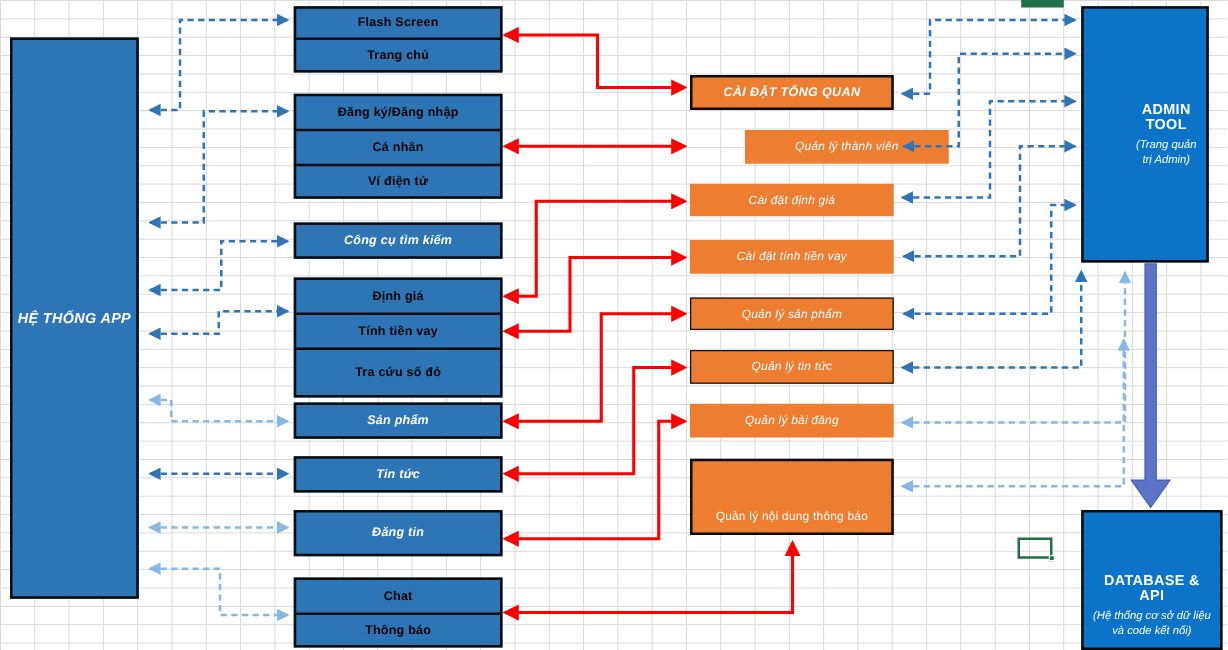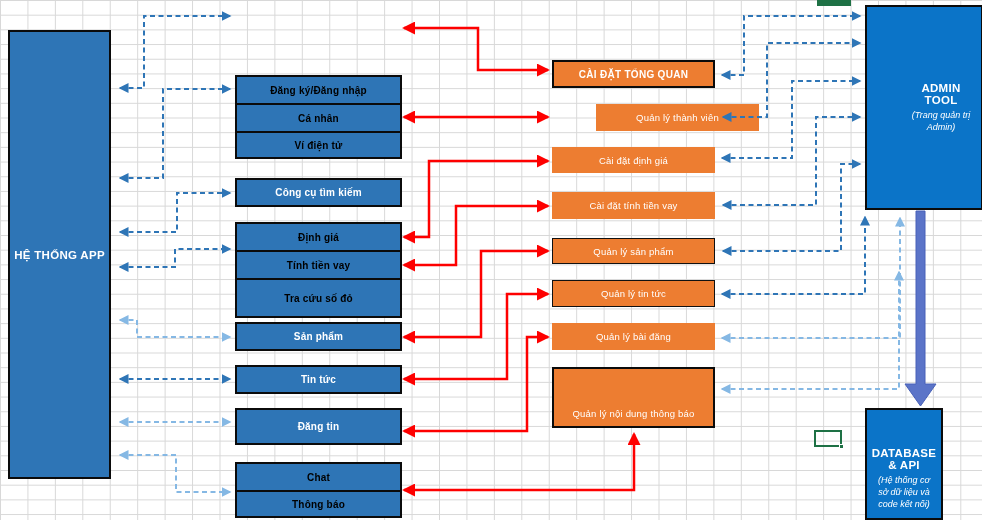--- a/index.html
+++ b/index.html
@@ -8,21 +8,21 @@
     background:#fff;
     background-image:
       linear-gradient(to right,#d8d8d8 1px,transparent 1px),
       linear-gradient(to bottom,#d8d8d8 1px,transparent 1px);
     background-size:27.45px 14.7px;
     font-family:"Liberation Sans","DejaVu Sans",sans-serif;
   }
   .abs{position:absolute;box-sizing:border-box;}
   .box{
     display:flex;align-items:center;justify-content:center;text-align:center;
-    color:#fff;box-sizing:border-box;
+    color:#fff;box-sizing:border-box;font-style:italic;
   }
   .bluebox{background:#2E75B6;}
   .brightblue{background:#0B74C8;}
   .orangebox{background:#ED7D31;}
   .thick{border:2.5px solid #0b0b0b;}
   .thin{border:1.5px solid #111;}
   .group{padding:0;display:flex;flex-direction:column;}
   .group .row{flex:0 0 auto;display:flex;align-items:center;justify-content:center;}
   .group .row + .row{border-top:2.5px solid #0b0b0b;}
   .applabel{font-weight:bold;font-size:10px;letter-spacing:.2px;}
@@ -39,20 +39,24 @@
 <body>
 
 <div id="canvas">
 
   <div class="abs" style="left:817px;top:0;width:34px;height:6px;background:#1E7145;"></div>
 
   <div class="abs box bluebox thick" style="left:8px;top:30px;width:103px;height:449px;">
     <span class="paneltitle">HỆ THỐNG APP</span>
   </div>
 
+  <div class="abs bluebox thick group" style="left:235px;top:5px;width:167px;height:53px;">
+    <div class="row applabel" style="height:23px;">Flash Screen</div>
+    <div class="row applabel" style="flex:1;">Trang chủ</div>
+  </div>
 
   <div class="abs bluebox thick group" style="left:235px;top:75px;width:167px;height:84px;">
     <div class="row applabel" style="height:26px;">Đăng ký/Đăng nhập</div>
     <div class="row applabel" style="height:26px;">Cá nhân</div>
     <div class="row applabel" style="flex:1;">Ví điện tử</div>
   </div>
 
   <div class="abs box bluebox thick applabel" style="left:235px;top:178px;width:167px;height:29px;">
     <span>Công cụ tìm kiếm</span>
   </div>
@@ -98,26 +102,26 @@
   <div class="abs box orangebox thin modlabel" style="left:552px;top:280px;width:163px;height:27px;">
     <span>Quản lý tin tức</span>
   </div>
   <div class="abs box orangebox modlabel" style="left:552px;top:323px;width:163px;height:27px;">
     <span>Quản lý bài đăng</span>
   </div>
   <div class="abs orangebox thick group" style="left:552px;top:367px;width:163px;height:61px;background:#ED7D31;">
     <div class="row modlabel" style="flex:1;color:#fff;margin-top:32px;">Quản lý nội dung thông báo</div>
   </div>
 
-  <div class="abs brightblue thick paneltext" style="left:865px;top:5px;width:118px;height:205px;padding-left:40px;">
+  <div class="abs brightblue thick paneltext" style="left:865px;top:5px;width:102px;height:205px;padding-left:40px;">
     <span class="paneltitle">ADMIN TOOL</span>
     <span class="panelsub">(Trang quản trị Admin)</span>
   </div>
 
-  <div class="abs brightblue thick paneltext" style="left:865px;top:408px;width:78px;height:112px;justify-content:flex-end;padding-bottom:8px;">
+  <div class="abs brightblue thick paneltext" style="left:865px;top:408px;width:113px;height:112px;justify-content:flex-end;padding-bottom:8px;">
     <span class="paneltitle">DATABASE &amp; API</span>
     <span class="panelsub">(Hệ thống cơ sở dữ liệu và code kết nối)</span>
   </div>
 
   <div class="abs selcell" style="left:814px;top:430px;width:28px;height:17px;"></div>
   <div class="abs fillhandle" style="left:839px;top:444px;"></div>
 
   <svg id="connectors" viewBox="0 0 982 520" xmlns="http://www.w3.org/2000/svg">
     <defs>
       <marker id="arrR" viewBox="0 0 10 10" refX="8.5" refY="5" markerWidth="5.2" markerHeight="5.2" orient="auto-start-reverse">

